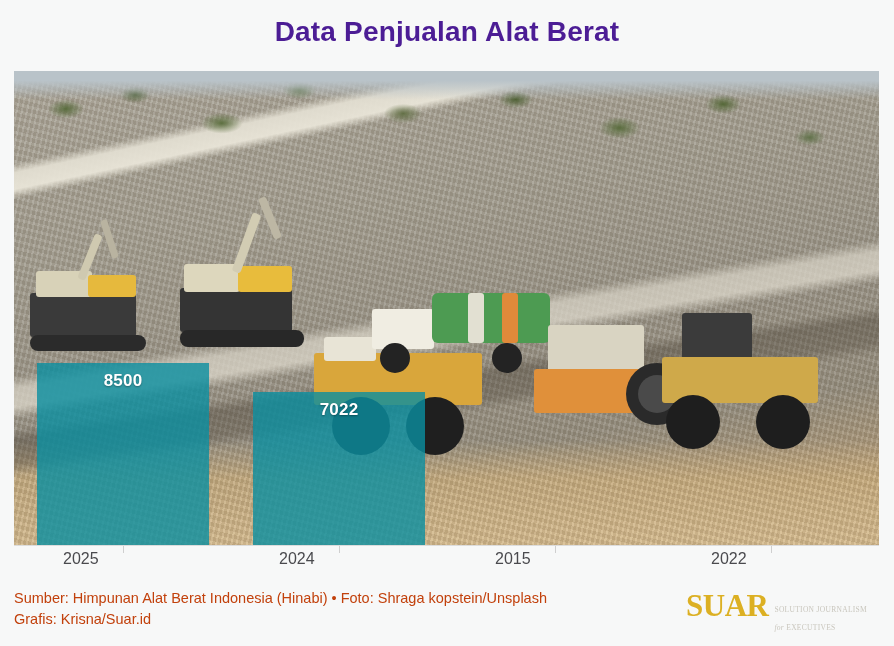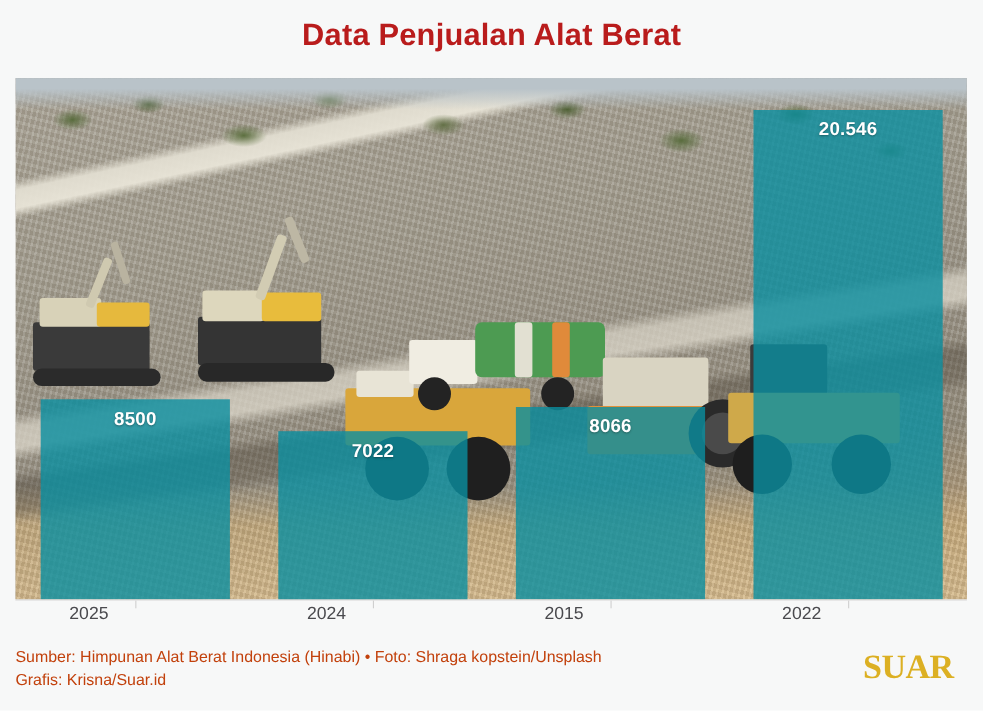--- a/index.html
+++ b/index.html
@@ -23,21 +23,21 @@
 
   
   #chart-title {
     position: absolute;
     left: 0;
     top: 14px;
     width: 894px;
     text-align: center;
     font-size: 28px;
     font-weight: bold;
-    color: #b91c1c;
+    color: #4c1d95;
     letter-spacing: 0.2px;
     line-height: 36px;
   }
 
   
   #plot-area {
     position: absolute;
     left: 14px;
     top: 71px;
     width: 865px;
@@ -243,41 +243,39 @@
       <div class="m-body" style="left:4px; top:82px; width:54px; height:54px; background:#1e1e1e; border-radius:50%;"></div>
       <div class="m-body" style="left:94px; top:82px; width:54px; height:54px; background:#1e1e1e; border-radius:50%;"></div>
     </div>
 
     <div class="bar" style="left:23px; top:292px; width:172px; height:182px;padding-left:25px;">
       <div class="bar-value">8500</div>
     </div>
     <div class="bar" style="left:239px; top:321px; width:172px; height:175px;">
       <div class="bar-value">7022</div>
     </div>
-    <div class="bar" style="left:455px; top:299px; width:172px; height:175px;">
-      <div class="bar-value">8066</div>
-    </div>
-    <div class="bar" style="left:671px; top:29px; width:172px; height:445px;">
-      <div class="bar-value">20.546</div>
-    </div>
   </div>
 
   <div id="axis-line"></div>
 
   <div class="axis-tick" style="left:123px;"></div>
   <div class="axis-tick" style="left:339px;"></div>
   <div class="axis-tick" style="left:555px;"></div>
   <div class="axis-tick" style="left:771px;"></div>
 
   <div class="axis-label" style="left:63px;">2025</div>
   <div class="axis-label" style="left:279px;">2024</div>
   <div class="axis-label" style="left:495px;">2015</div>
   <div class="axis-label" style="left:711px;">2022</div>
 
   <div id="footer">
     <div id="source-text">Sumber: Himpunan Alat Berat Indonesia (Hinabi) • Foto: Shraga kopstein/Unsplash
 Grafis: Krisna/Suar.id</div>
     <div id="logo">
       <div id="logo-word">SUAR</div>
+      <div id="logo-tagline">
+        <div>SOLUTION JOURNALISM</div>
+        <div><span class="it">for</span> <span>EXECUTIVES</span></div>
+      </div>
     </div>
   </div>
 
 </div>
 
 </body></html>

